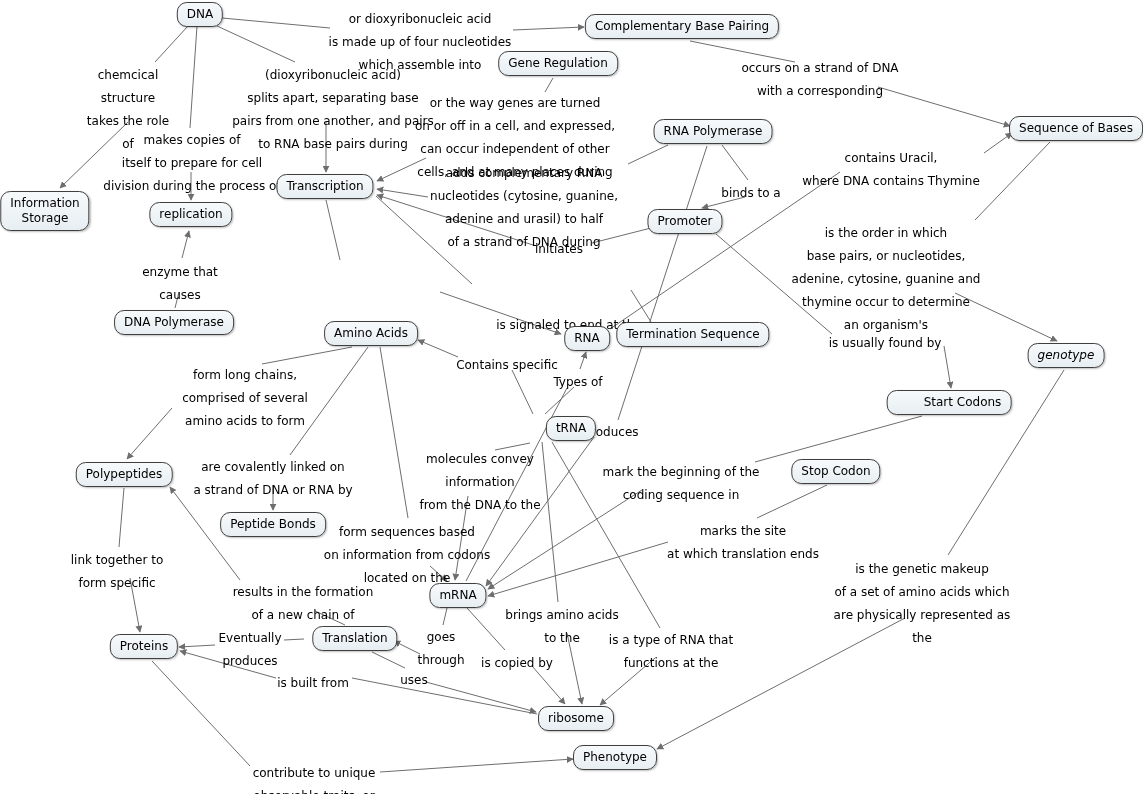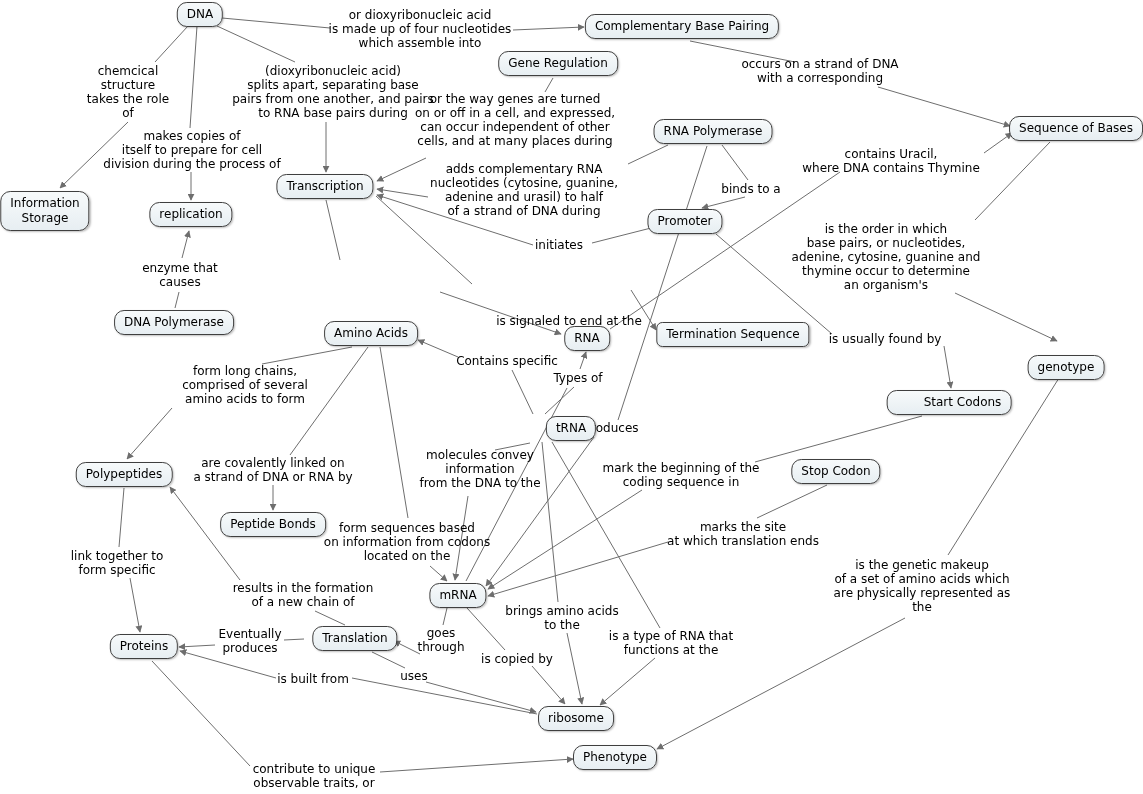--- a/index.html
+++ b/index.html
@@ -28,21 +28,21 @@
     color:#000000;
     white-space:pre;
     text-align:center;
     box-shadow:1px 1px 2px rgba(0,0,0,.25);
     z-index:2;
   }
   .link-label{
     position:absolute;
     transform:translateX(-50%);
     font-size:12px;
-    line-height:14px;
+    line-height:23px;
     color:#000000;
     white-space:pre;
     text-align:center;
     z-index:1;
     background:rgba(255,255,255,0.0);
   }
 </style>
 </head>
 <body>
 
@@ -131,22 +131,22 @@
     <div class="node" style="left: 713px; top: 119px;">RNA Polymerase</div>
     <div class="node" style="left: 1076px; top: 116px;">Sequence of Bases</div>
     <div class="node" style="left: 45px; top: 191px;">Information
 Storage</div>
     <div class="node" style="left: 191px; top: 202px;">replication</div>
     <div class="node" style="left: 325px; top: 174px;">Transcription</div>
     <div class="node" style="left: 685px; top: 209px;">Promoter</div>
     <div class="node" style="left: 174px; top: 310px;">DNA Polymerase</div>
     <div class="node" style="left: 371px; top: 321px;">Amino Acids</div>
     <div class="node" style="left: 587px; top: 326px;">RNA</div>
-    <div class="node" style="left: 733px; top: 322px; border-radius: 6px;">Termination Sequence</div>
-    <div class="node" style="left: 1066px; top: 355px;">genotype</div>
+    <div class="node" style="left: 693px; top: 322px;">Termination Sequence</div>
+    <div class="node" style="left: 1066px; top: 343px; font-style: italic;">genotype</div>
     <div class="node" style="left: 949px; top: 390px; padding-left: 36px;">Start Codons</div>
     <div class="node" style="left: 539px; top: 416px; margin-left: 32px;">tRNA</div>
     <div class="node" style="left: 124px; top: 462px;">Polypeptides</div>
     <div class="node" style="left: 836px; top: 459px;">Stop Codon</div>
     <div class="node" style="left: 273px; top: 512px;">Peptide Bonds</div>
     <div class="node" style="left: 458px; top: 583px;">mRNA</div>
     <div class="node" style="left: 355px; top: 626px;">Translation</div>
     <div class="node" style="left: 144px; top: 634px;">Proteins</div>
     <div class="node" style="left: 576px; top: 706px;">ribosome</div>
     <div class="node" style="left: 615px; top: 745px;">Phenotype</div>

